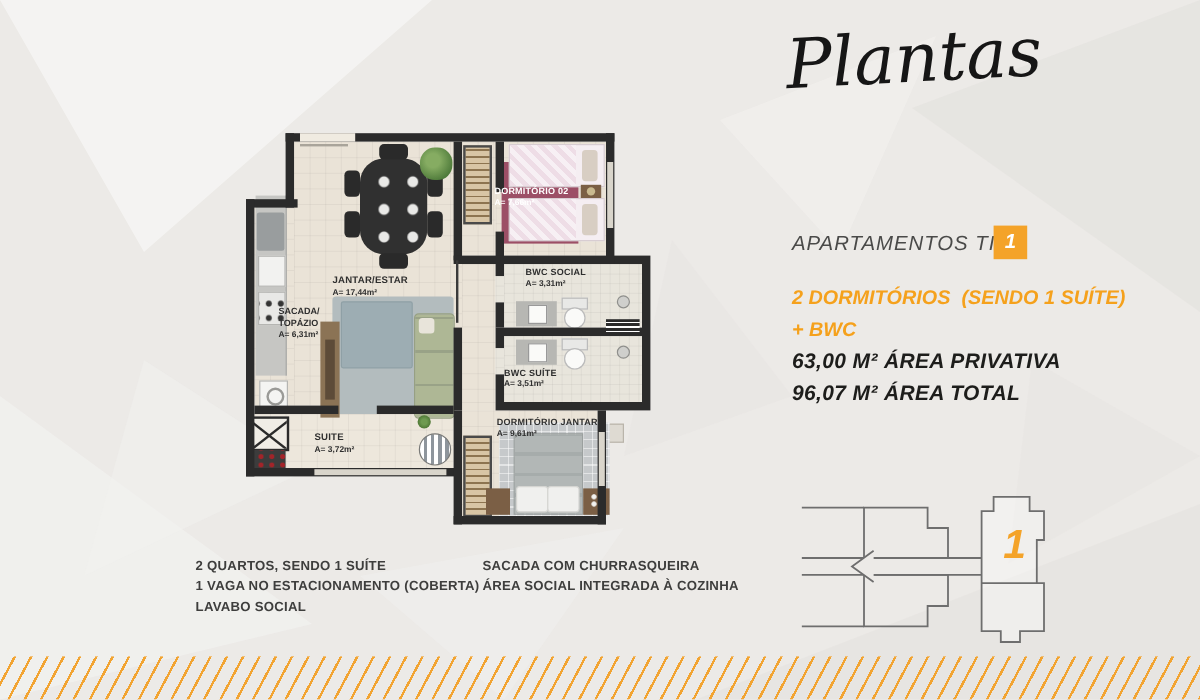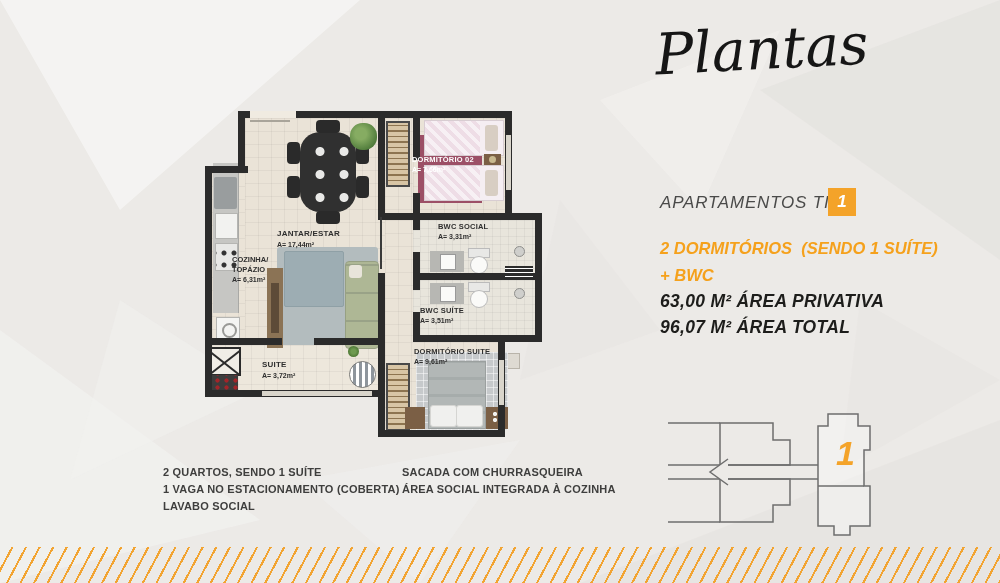--- a/index.html
+++ b/index.html
@@ -198,42 +198,42 @@
   <div class="win" style="left:60px;top:286px;width:110px;height:5px;"></div>
   <div class="gap" style="left:48px;top:6px;width:46px;height:7px;background:#F0EBE1;"></div>
   <div class="leaf" style="left:48px;top:15px;width:40px;height:2px;background:#A9A49A;"></div>
   <div class="leaf" style="left:178px;top:112px;width:2px;height:52px;"></div>
 
   <div class="rlabel" style="left:75px;top:124px;width:110px;">
     <span class="nm">JANTAR/ESTAR</span>
     <span class="ar">A= 17,44m²</span>
   </div>
   <div class="rlabel" style="left:30px;top:150px;width:55px;">
-    <span class="ar" style="font-size:7.5px;">COZINHA/</span>
+    <span class="ar" style="font-size:7.5px;">SACADA/</span>
     <span class="ar" style="font-size:7.5px;">TOPÁZIO</span>
     <span class="ar">A= 6,31m²</span>
   </div>
   <div class="rlabel" style="left:60px;top:255px;width:75px;">
     <span class="nm">SUITE</span>
     <span class="ar">A= 3,72m²</span>
   </div>
   <div class="rlabel white" style="left:210px;top:50px;width:76px;">
     <span class="nm white" style="font-size:7.5px;">DORMITÓRIO 02</span>
     <span class="ar white">A= 7,66m²</span>
   </div>
   <div class="rlabel" style="left:236px;top:117px;width:82px;">
     <span class="nm" style="font-size:7.5px;">BWC SOCIAL</span>
     <span class="ar">A= 3,31m²</span>
   </div>
   <div class="rlabel" style="left:218px;top:201px;width:82px;">
     <span class="nm" style="font-size:7.5px;">BWC SUÍTE</span>
     <span class="ar">A= 3,51m²</span>
   </div>
   <div class="rlabel" style="left:212px;top:242px;width:92px;">
-    <span class="nm" style="font-size:7.5px;">DORMITÓRIO SUITE</span>
+    <span class="nm" style="font-size:7.5px;">DORMITÓRIO JANTAR</span>
     <span class="ar">A= 9,61m²</span>
   </div>
 </div>
 
 <svg class="a" style="left:668px;top:398px;z-index:60;" width="218" height="145" viewBox="0 0 218 145">
   <g fill="none" stroke="#6E6E6E" stroke-width="1.5">
     <line x1="0" y1="25" x2="52" y2="25"></line>
     <line x1="0" y1="124" x2="52" y2="124"></line>
     <polygon points="52,25 105,25 105,42 122,42 122,67 52,67"></polygon>
     <polygon points="52,81 122,81 122,107 105,107 105,124 52,124"></polygon>

